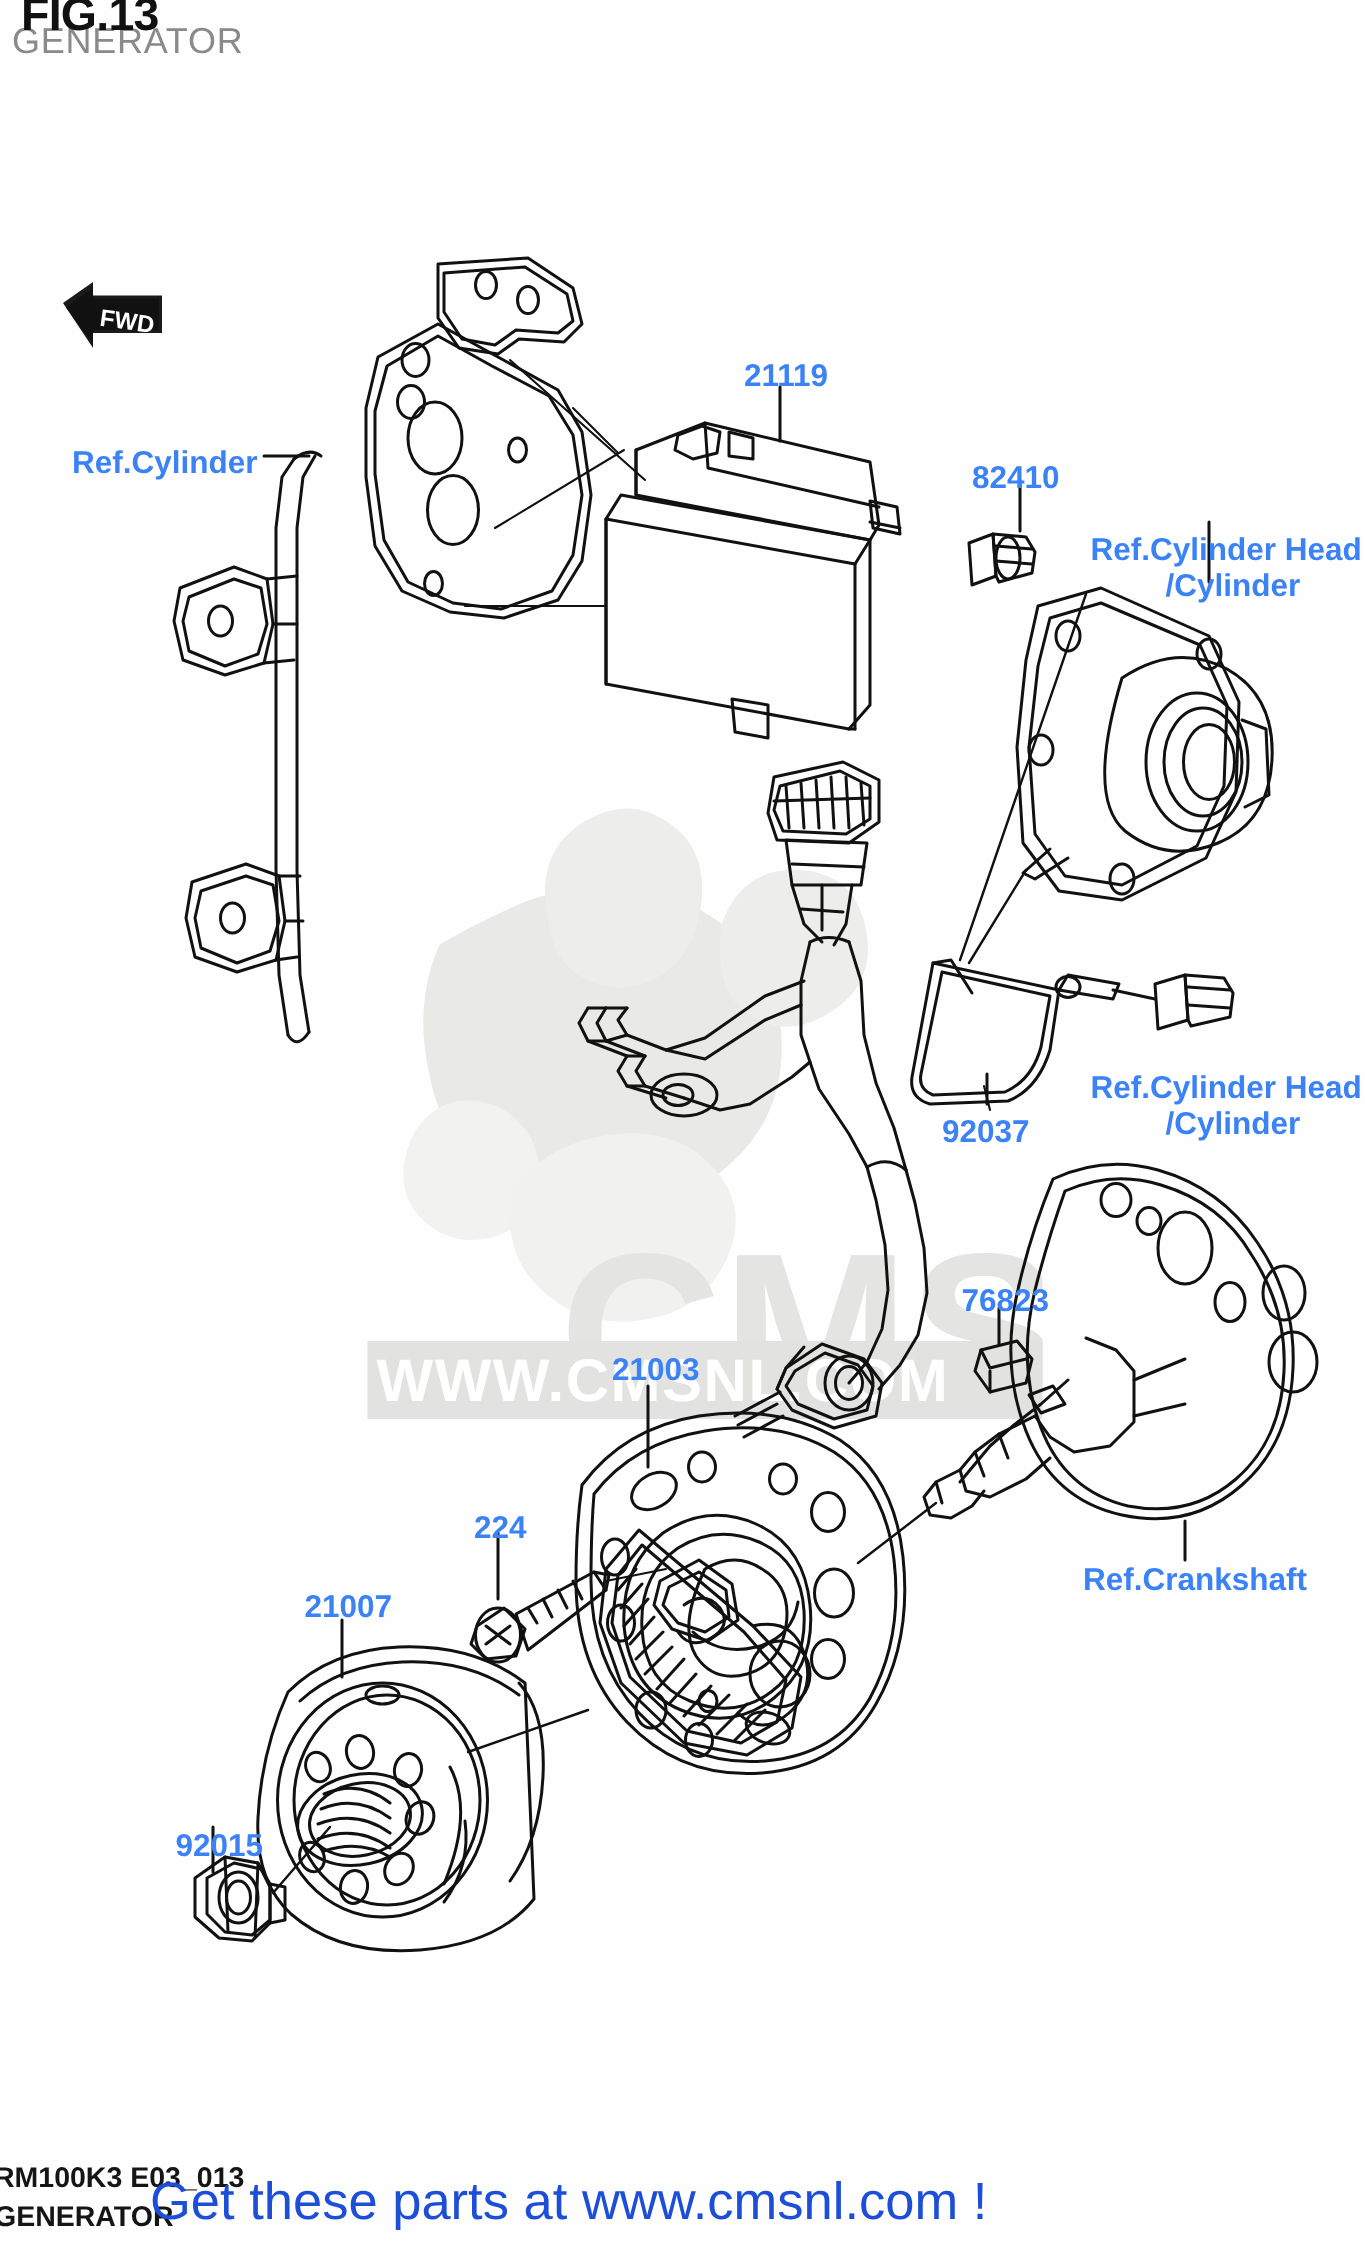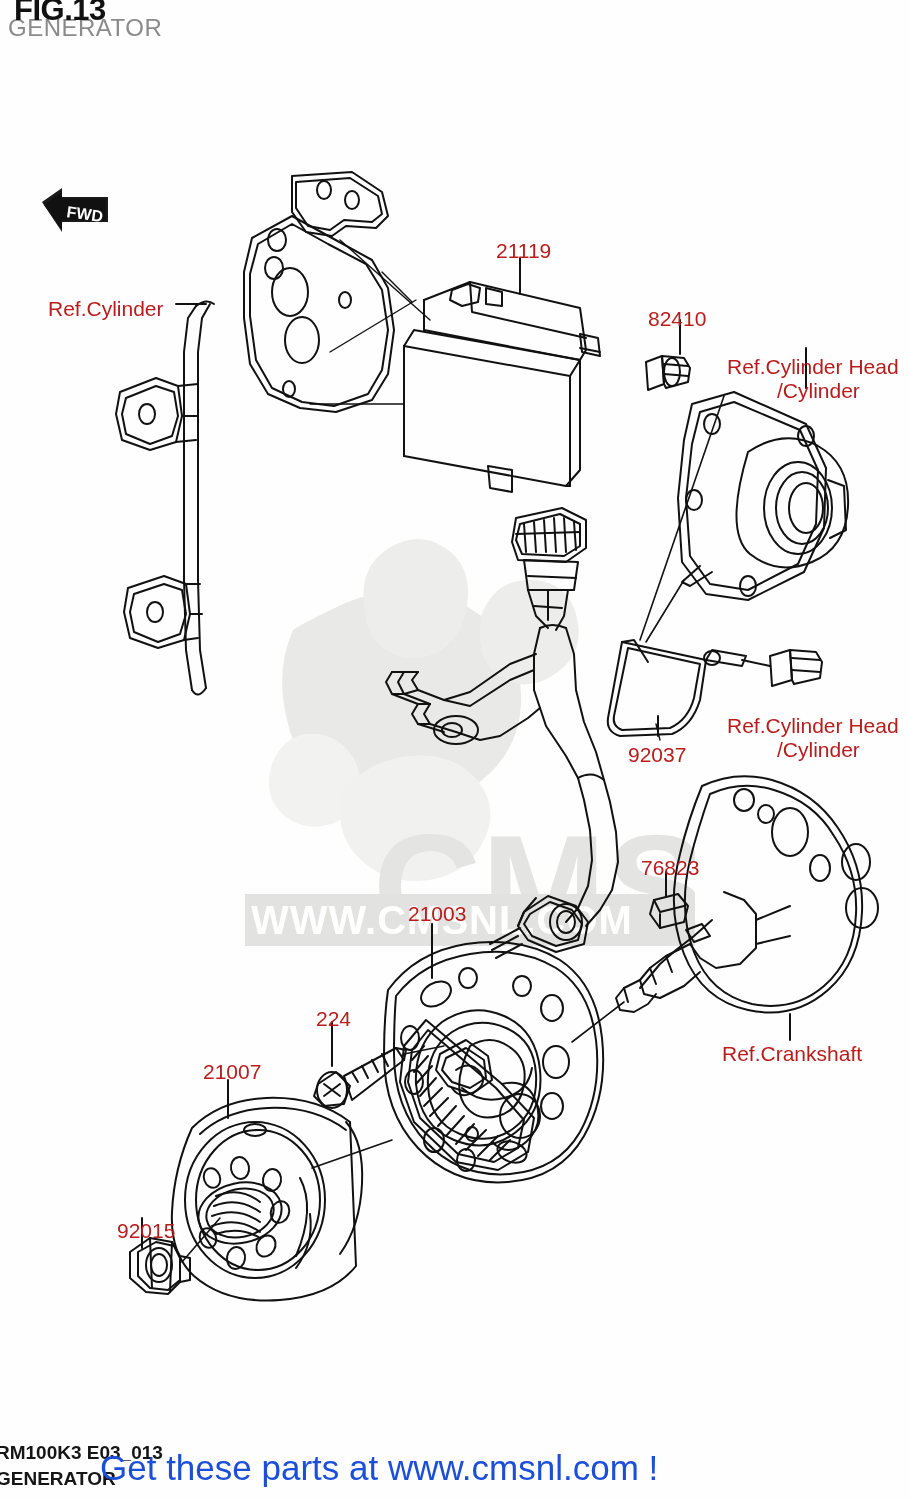--- a/index.html
+++ b/index.html
@@ -95,22 +95,22 @@
     position: absolute;
     left: 0; top: 0;
     width: 910px; height: 1500px;
     z-index: 10;
   }
 
   
   .lbl {
     position: absolute;
     font-size: 21px;
-    font-weight: normal;
-    color: #b91c1c;
+    font-weight: bold;
+    color: #3b82f6;
     white-space: nowrap;
     z-index: 30;
     line-height: 1.15;
   }
 
   
   #fwd {
     position: absolute;
     left: 36px;
     top: 186px;

